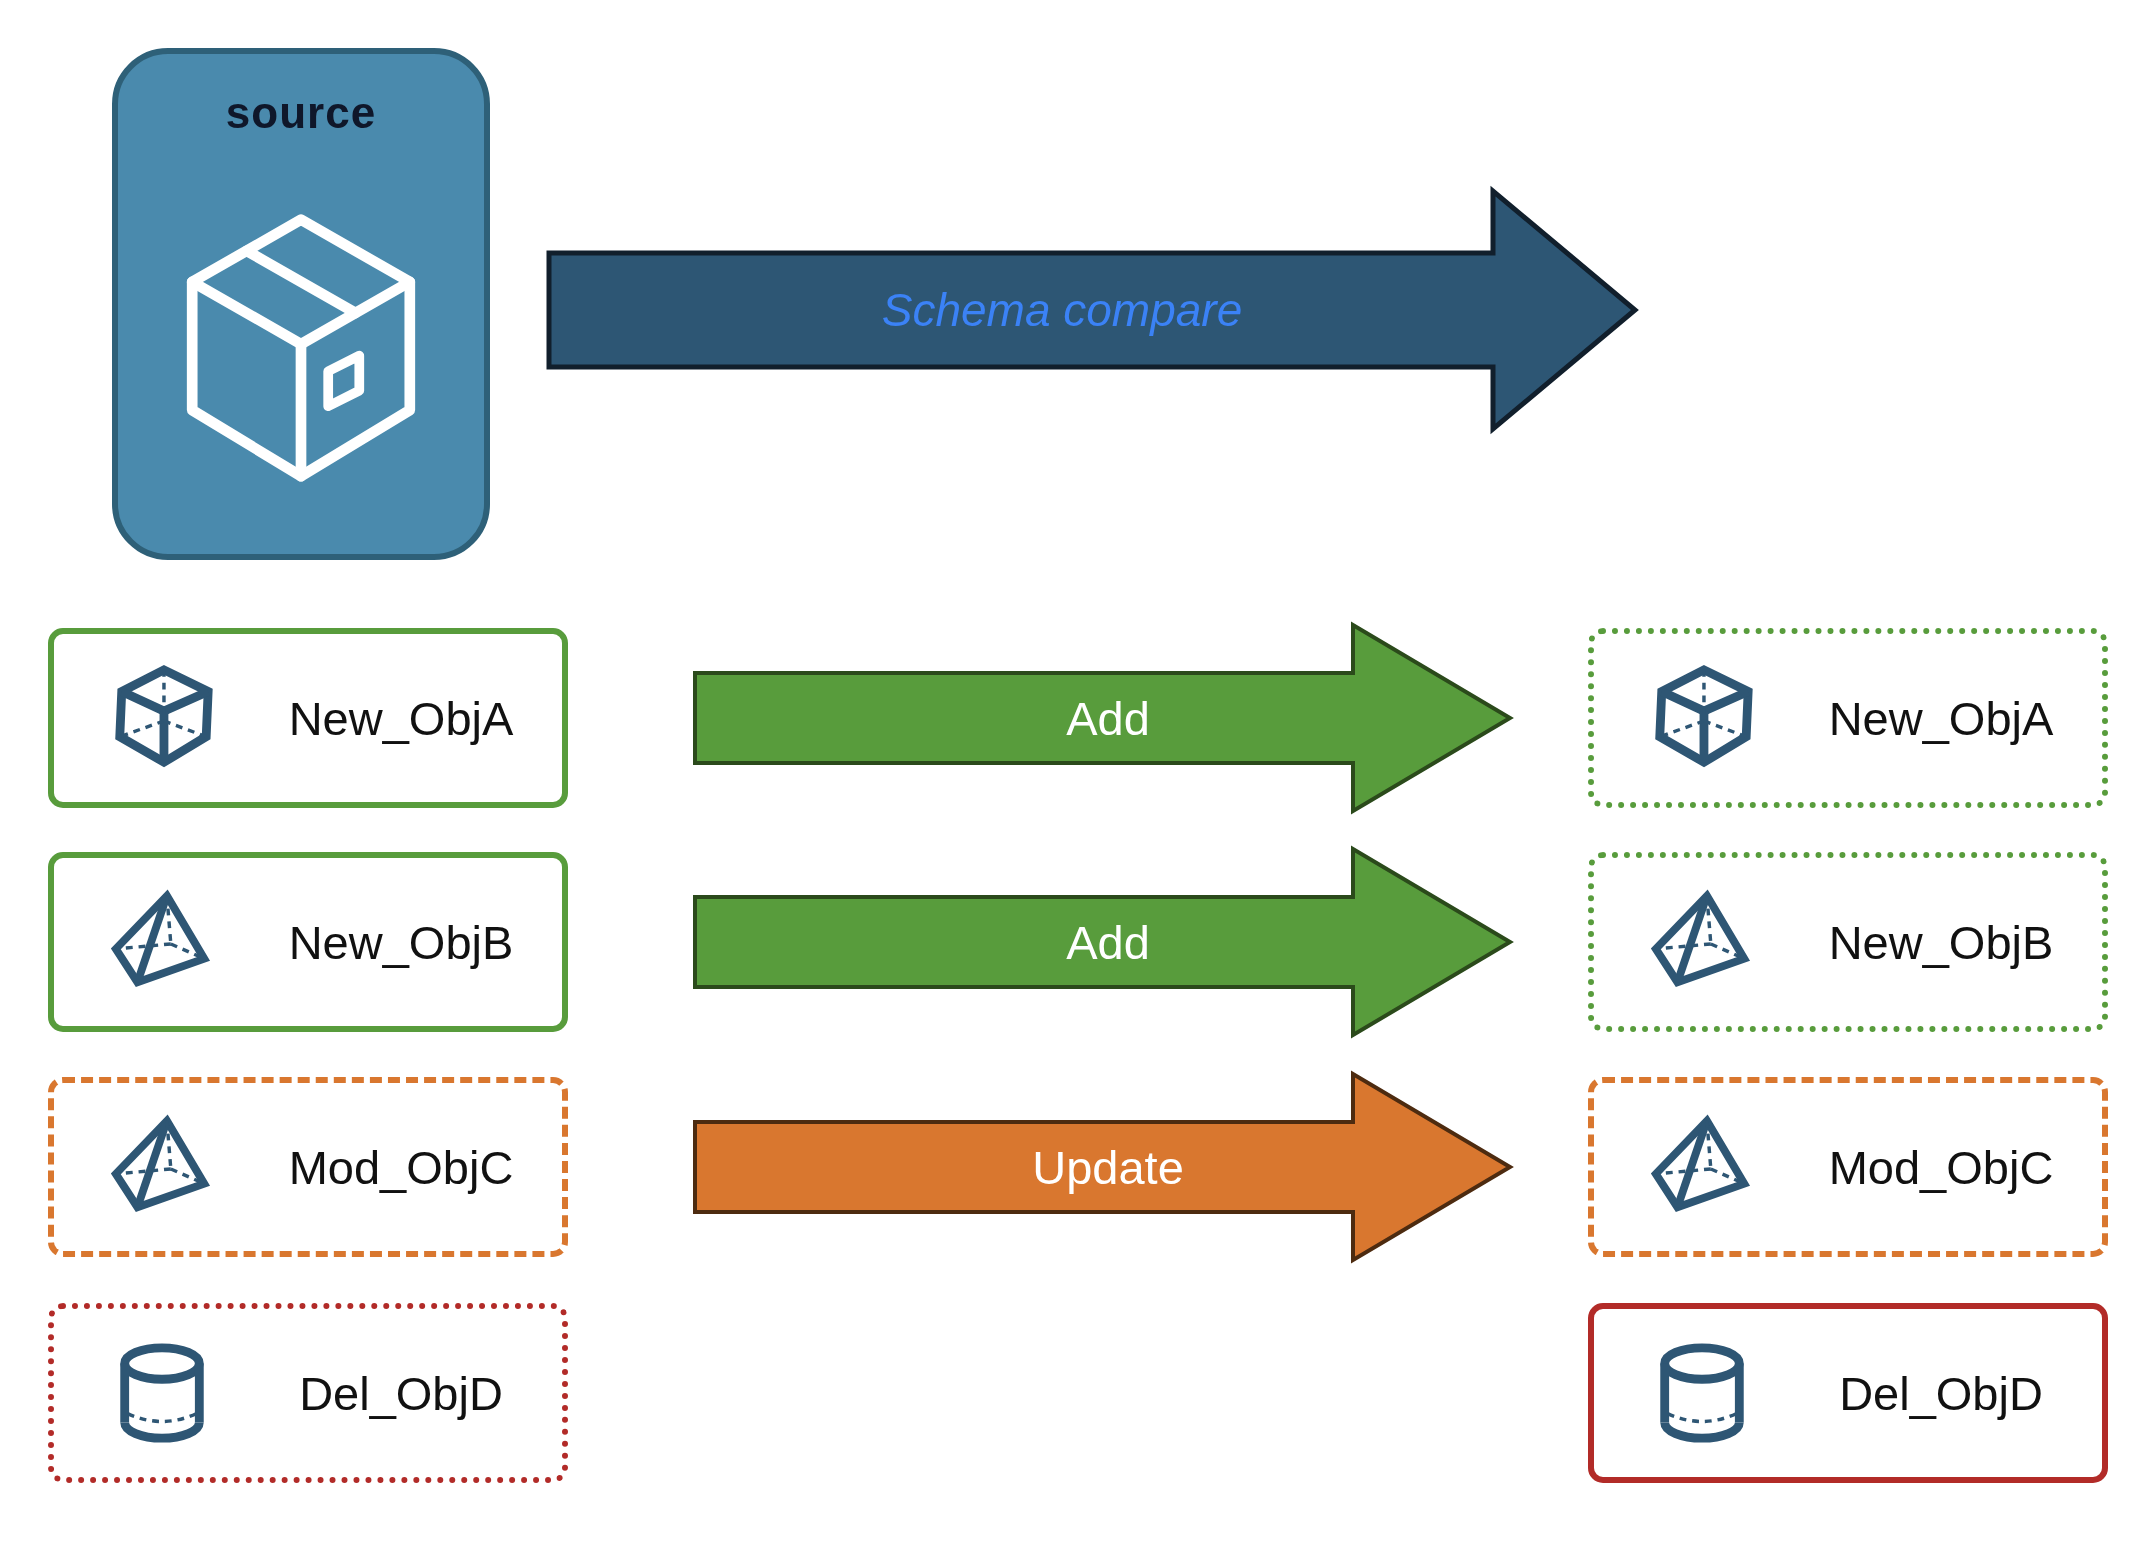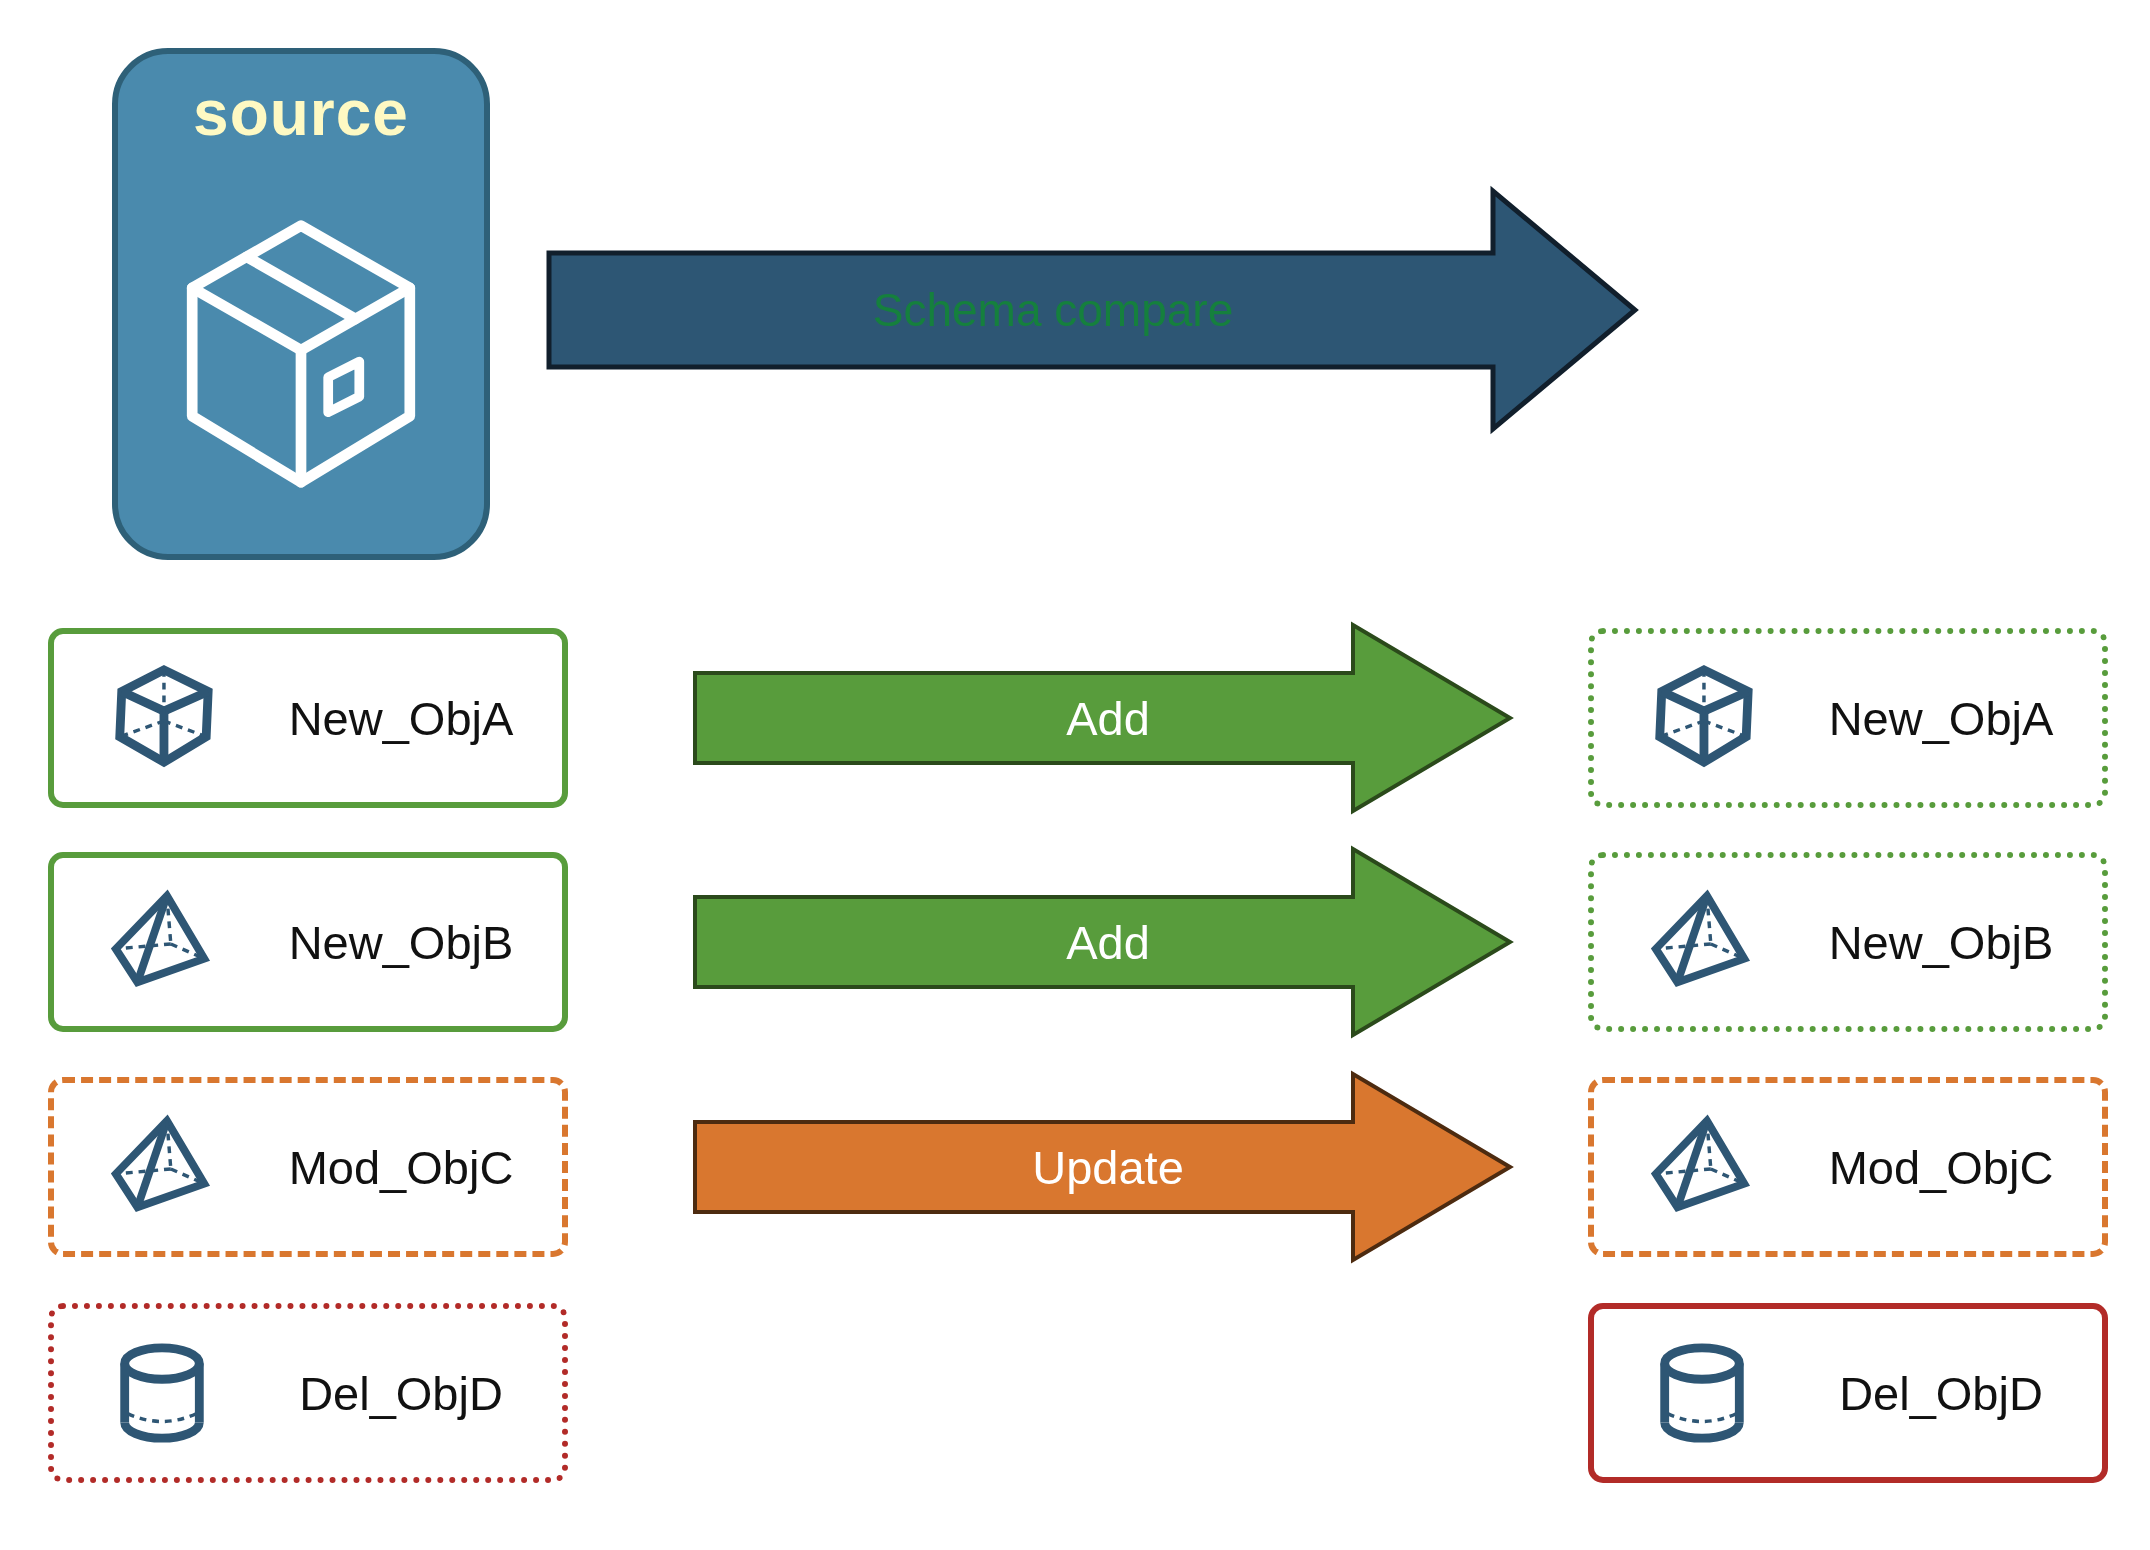--- a/index.html
+++ b/index.html
@@ -15,32 +15,32 @@
     position:absolute;
     width:378px;height:512px;
     border-radius:56px;
     border:6px solid;
     box-sizing:border-box;
     display:flex;flex-direction:column;align-items:center;
   }
   .node-source{left:112px;top:48px;}
   .node-target{left:1662px;top:48px;}
   .node-label{
-    margin-top:22px;
-    color:#fef9c3;
-    font-size:64px;font-weight:bold;
+    margin-top:34px;
+    color:#0f172a;
+    font-size:44px;font-weight:bold;
     letter-spacing:1px;
   }
   .node-iconwrap{flex:1;display:flex;align-items:center;justify-content:center;width:100%;}
   
   .compare-arrow{position:absolute;left:545px;top:185px;width:1095px;height:250px;}
   .compare-arrow .arrow-label{
-    position:absolute;left:8px;top:0;width:1000px;height:250px;
+    position:absolute;left:17px;top:0;width:1000px;height:250px;
     display:flex;align-items:center;justify-content:center;
-    color:#15803d;font-size:46px;
+    color:#3b82f6;font-size:46px;font-style:italic;
   }
   
   .obj-box{
     position:absolute;
     width:520px;height:180px;
     border-radius:15px;
     border:6px solid;
     box-sizing:border-box;
     display:flex;align-items:center;
     padding-left:52px;

